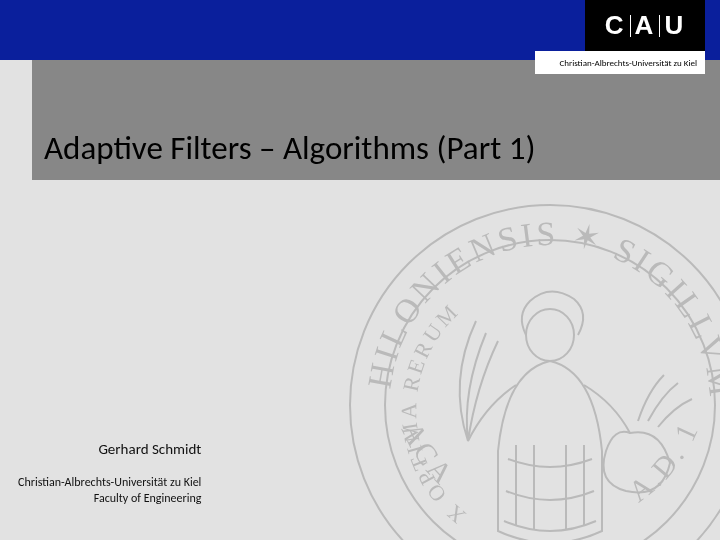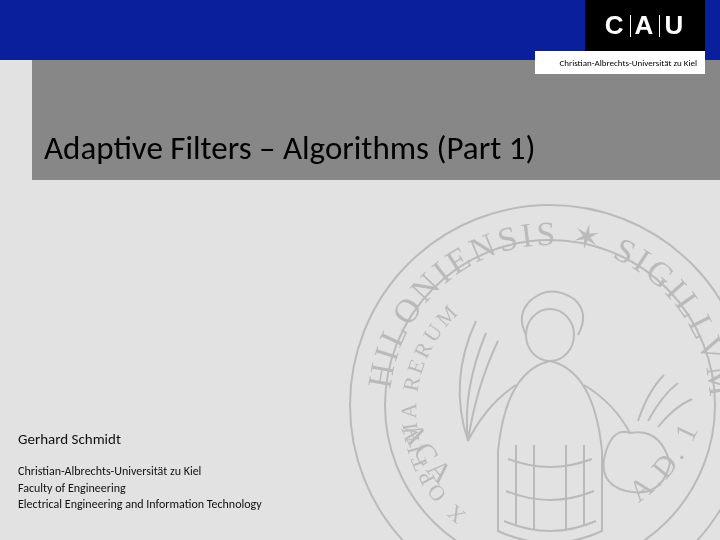--- a/index.html
+++ b/index.html
@@ -75,24 +75,25 @@
     position: absolute;
     right: -40px;
     top: 15px;
     width: 420px;
     height: 420px;
     opacity: 0.55;
   }
   .author-block {
     position: absolute;
     left: 18px;
-    bottom: 28px;
+    bottom: 34px;
     font-size: 12px;
     color: #111;
     line-height: 1.35;
+    text-align: right;
   }
   .author-name {
     font-size: 15px;
     margin-bottom: 14px;
   }
 </style>
 </head>
 <body>
 
 <div class="top-blue"></div>
@@ -146,16 +147,15 @@
       <text font-size="30"><textPath href="#arcBot" startOffset="74%">A.D. 16</textPath></text>
       <text font-size="30"><textPath href="#arcBot" startOffset="1%">ACA</textPath></text>
       <text font-size="22"><textPath href="#arcInnerL" startOffset="8%">X OPTIMA RERUM</textPath></text>
     </g>
   </svg>
 
   <div class="author-block">
     <div class="author-name">Gerhard Schmidt</div>
     <div>Christian-Albrechts-Universität zu Kiel</div>
     <div>Faculty of Engineering</div>
-    <div>Electrical Engineering and Information Technology</div>
   </div>
 
 </div>
 
 </body></html>

